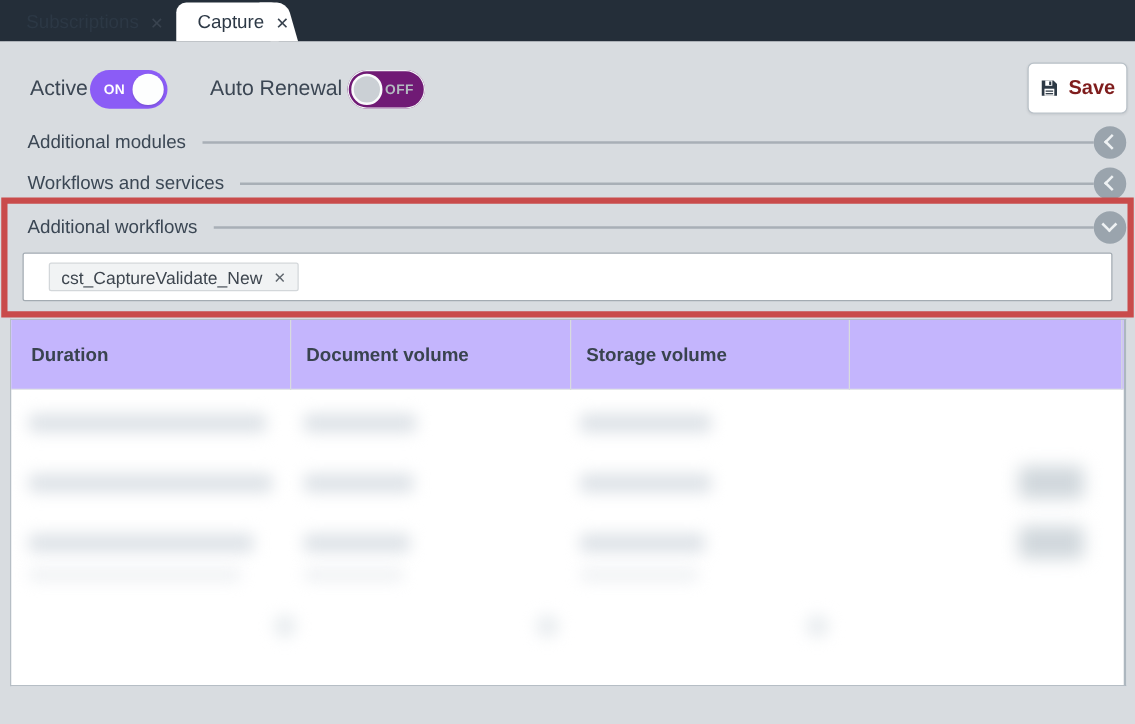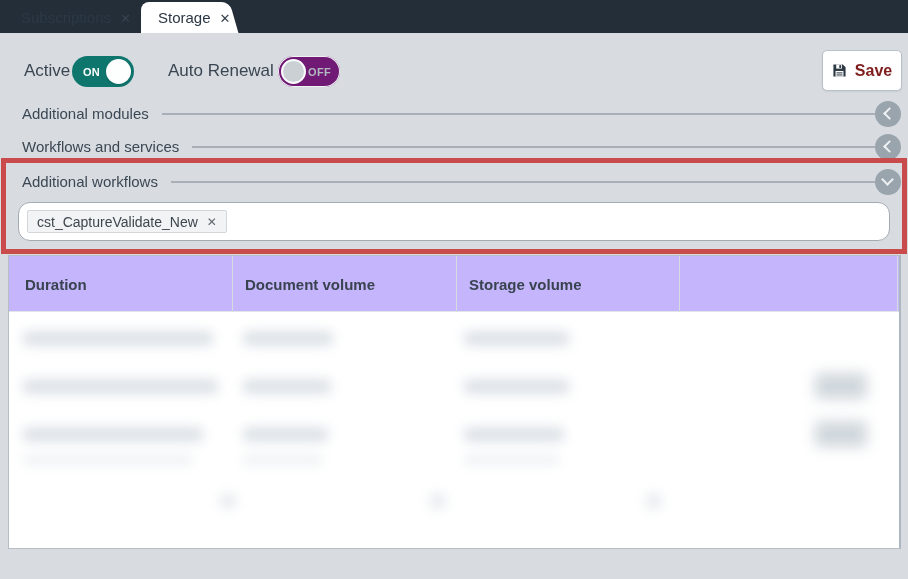--- a/index.html
+++ b/index.html
@@ -15,21 +15,21 @@
          background:inherit; transform:skewX(16deg); border-radius:0 8px 0 0; }
   .tab-inactive { left:4px; width:122px; }
   .tab-inactive .tab-bg, .tab-inactive .tab-bg::after { background:#e3e6e9; }
   .tab-active { left:141px; width:82px; z-index:2; }
   .tab-active .tab-bg, .tab-active .tab-bg::after { background:#ffffff; }
   .tab-close { font-size:13px; color:#39434f; line-height:1; padding-top:1px; }
 
   
   .lbl { position:absolute; font-size:17px; color:#3b4653; }
   .toggle { position:absolute; top:56px; width:62px; height:31px; border-radius:16px; }
-  .toggle-on { left:72px; background:#0f766e; }
+  .toggle-on { left:72px; background:#8b5cf6; }
   .toggle-on .state { position:absolute; left:11px; top:10px; font-size:11px; font-weight:bold; color:#fff; letter-spacing:.3px; }
   .toggle-on .knob { position:absolute; right:3px; top:3px; width:25px; height:25px; border-radius:50%; background:#fdfefe; box-shadow:0 1px 2px rgba(0,0,0,.15); }
   .toggle-off { left:278px; background:#701a75; box-shadow:inset 0 0 0 1px #f0f2f4; }
   .toggle-off .state { position:absolute; right:9px; top:10px; font-size:11px; font-weight:bold; color:#b3bac0; letter-spacing:.3px; }
   .toggle-off .knob { position:absolute; left:3px; top:3px; width:25px; height:25px; border-radius:50%; background:#cbd0d5; border:2px solid #fafbfc; }
 
   
   .save-btn { position:absolute; left:822px; top:50px; width:80px; height:41px; background:#fff;
               border:1px solid #b9c1c8; border-radius:5px; box-shadow:0 1px 2px rgba(0,0,0,.07);
               display:flex; align-items:center; justify-content:center; gap:8px;
@@ -44,21 +44,21 @@
   .chev { position:absolute; width:9px; height:9px; }
   .chev-left { left:10px; top:8px; border-left:2px solid #eef1f3; border-bottom:2px solid #eef1f3; transform:rotate(45deg); }
   .chev-down { left:8px; top:6px; border-right:2px solid #eef1f3; border-bottom:2px solid #eef1f3; transform:rotate(45deg); }
 
   
   .highlight-box { position:absolute; left:1px; top:158px; width:906px; height:96px;
                    border:5px solid #c94b4b; pointer-events:none; }
 
   
   .tag-input { position:absolute; left:18px; top:202px; width:872px; height:39px; background:#fff;
-               border:1px solid #a3abb2; border-radius:12px; display:flex; align-items:center; padding:0 8px; }
+               border:1px solid #a3abb2; border-radius:2px; display:flex; align-items:center; padding:0 20px; }
   .chip { height:23px; background:#f1f3f4; border:1px solid #d3d7da; border-radius:2px;
           display:flex; align-items:center; gap:9px; padding:0 9px; font-size:14px; color:#3e464f; }
   .chip-close { font-size:12px; color:#5f666d; cursor:pointer; line-height:1; }
 
   
   .grid { position:absolute; left:8px; top:255px; width:893px; height:294px; background:#fff;
           border:1px solid #b6bec5; border-right:2px solid #adb7bf; }
   .grid-header { position:absolute; left:0; top:0; width:100%; height:56px; background:#c4b5fd;
                  border-bottom:1px solid #e2e5e8; }
   .hcell { position:absolute; top:0; height:56px; display:flex; align-items:center;
@@ -73,21 +73,21 @@
 <body>
 
 <div class="tabbar">
   <div class="tab tab-inactive">
     <span class="tab-bg"></span>
     <span>Subscriptions</span>
     <span class="tab-close">✕</span>
   </div>
   <div class="tab tab-active">
     <span class="tab-bg"></span>
-    <span>Storage</span>
+    <span>Capture</span>
     <span class="tab-close">✕</span>
   </div>
 </div>
 
 <span class="lbl" style="left:24px; top:61px;">Active</span>
 <div class="toggle toggle-on">
   <span class="state">ON</span>
   <span class="knob"></span>
 </div>
 

